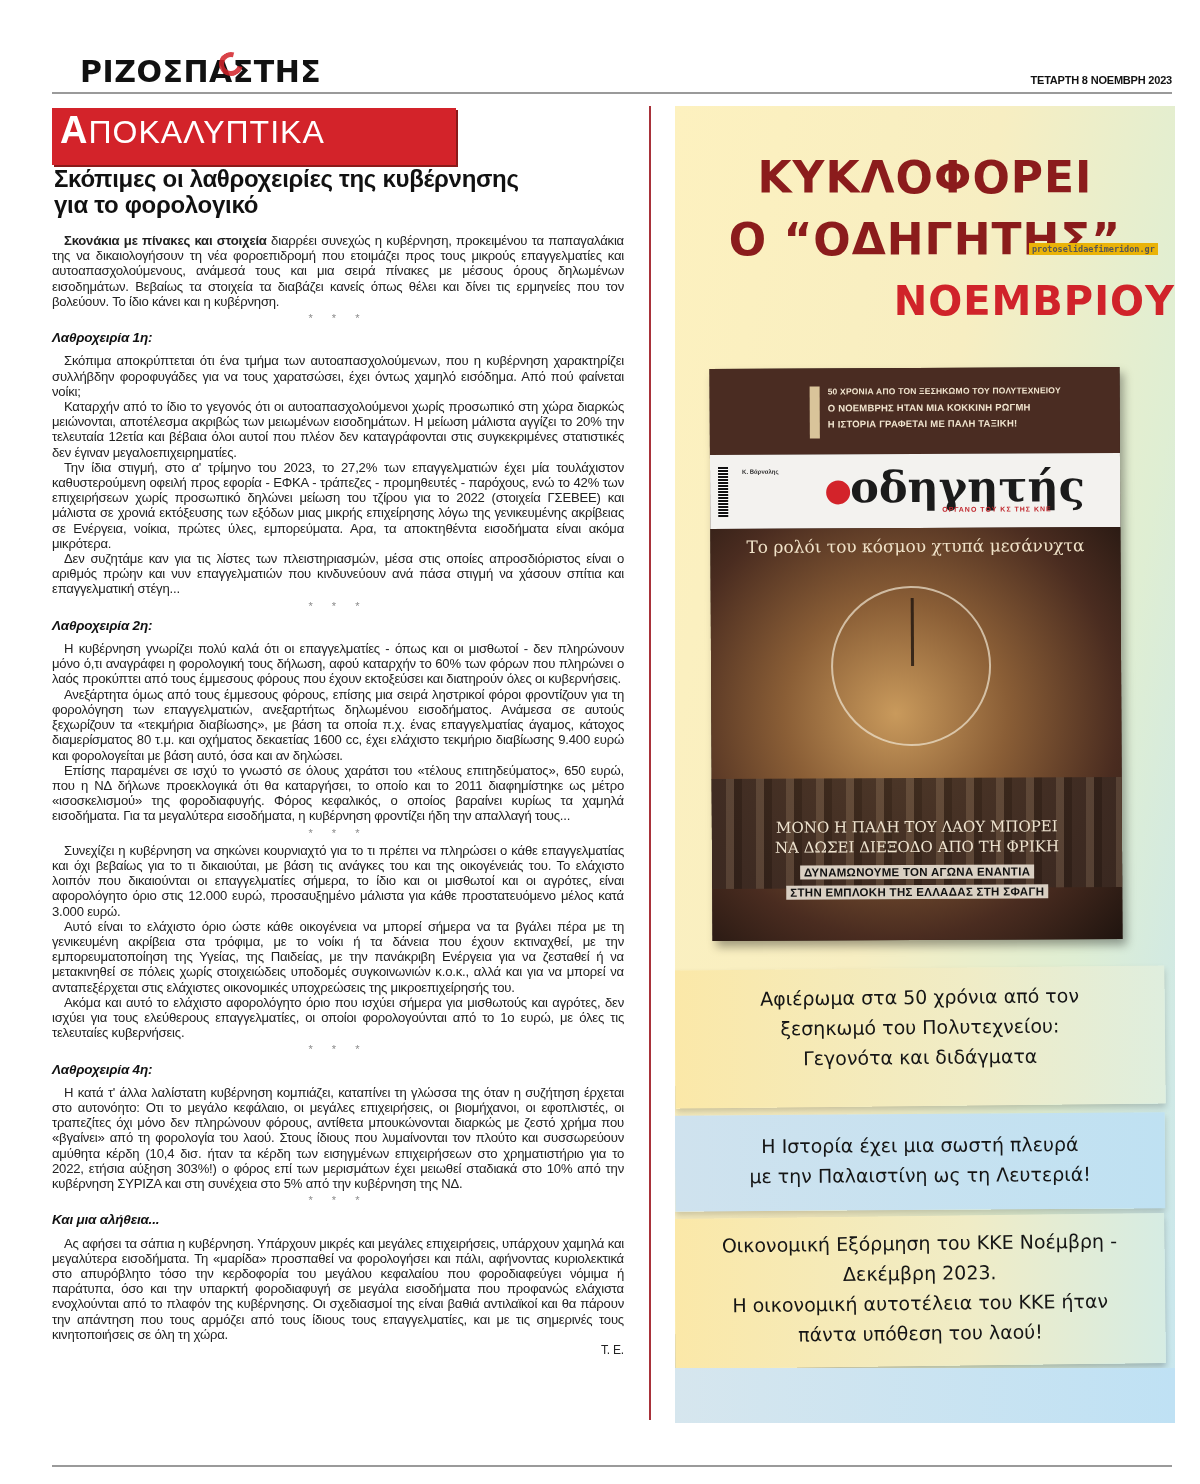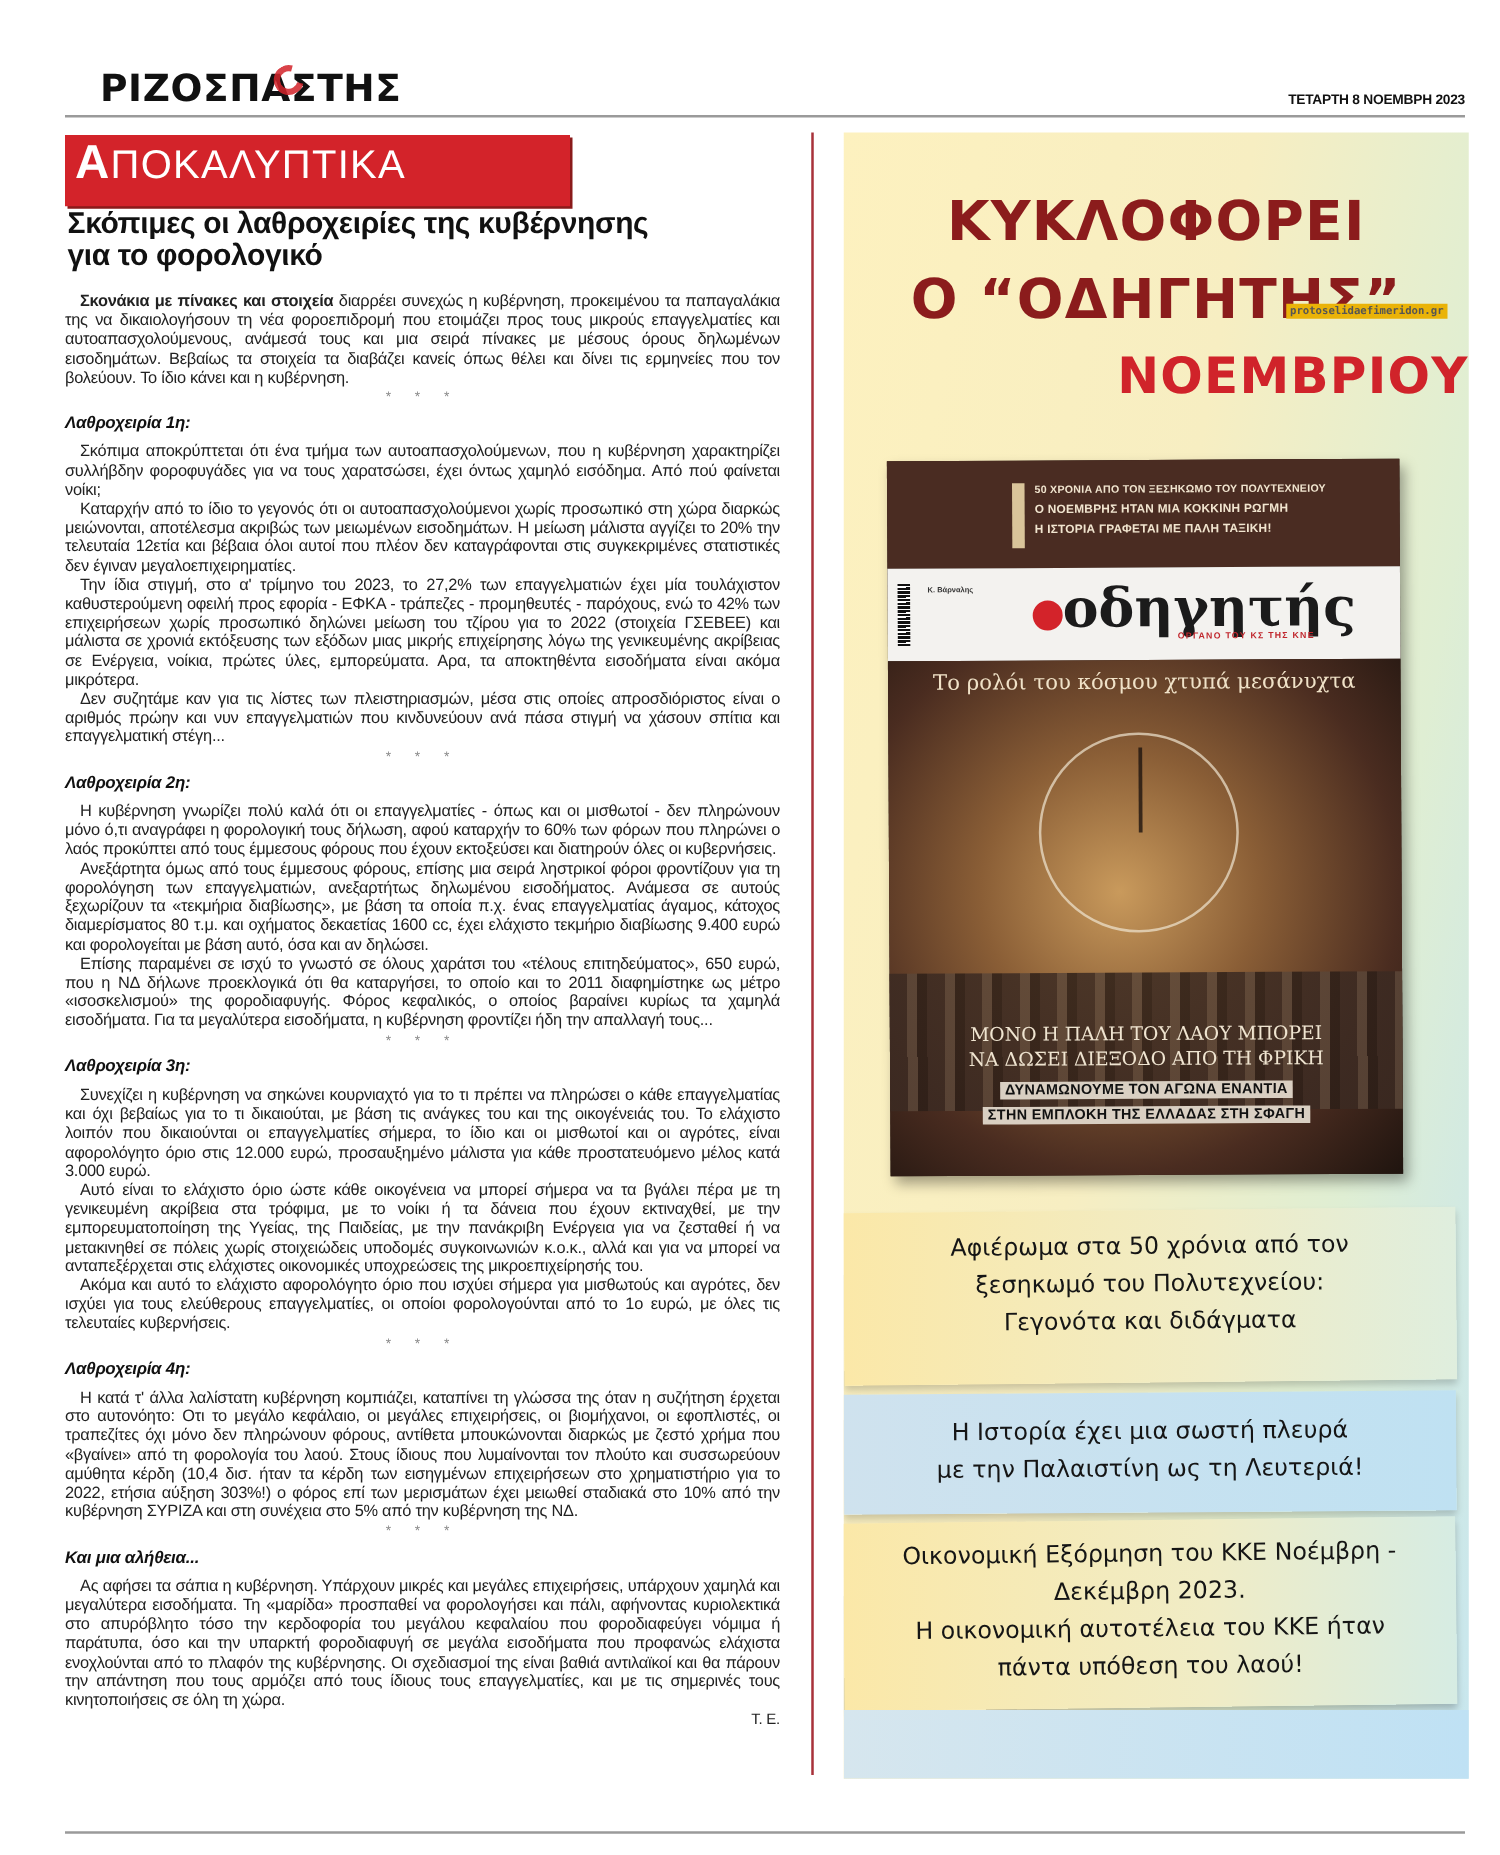--- a/index.html
+++ b/index.html
@@ -89,21 +89,20 @@
       <p>Σκόπιμα αποκρύπτεται ότι ένα τμήμα των αυτοαπασχολούμενων, που η κυβέρνηση χαρακτηρίζει συλλήβδην φοροφυγάδες για να τους χαρατσώσει, έχει όντως χαμηλό εισόδημα. Από πού φαίνεται νοίκι;</p>
       <p>Καταρχήν από το ίδιο το γεγονός ότι οι αυτοαπασχολούμενοι χωρίς προσωπικό στη χώρα διαρκώς μειώνονται, αποτέλεσμα ακριβώς των μειωμένων εισοδημάτων. Η μείωση μάλιστα αγγίζει το 20% την τελευταία 12ετία και βέβαια όλοι αυτοί που πλέον δεν καταγράφονται στις συγκεκριμένες στατιστικές δεν έγιναν μεγαλοεπιχειρηματίες.</p>
       <p>Την ίδια στιγμή, στο α' τρίμηνο του 2023, το 27,2% των επαγγελματιών έχει μία τουλάχιστον καθυστερούμενη οφειλή προς εφορία - ΕΦΚΑ - τράπεζες - προμηθευτές - παρόχους, ενώ το 42% των επιχειρήσεων χωρίς προσωπικό δηλώνει μείωση του τζίρου για το 2022 (στοιχεία ΓΣΕΒΕΕ) και μάλιστα σε χρονιά εκτόξευσης των εξόδων μιας μικρής επιχείρησης λόγω της γενικευμένης ακρίβειας σε Ενέργεια, νοίκια, πρώτες ύλες, εμπορεύματα. Αρα, τα αποκτηθέντα εισοδήματα είναι ακόμα μικρότερα.</p>
       <p>Δεν συζητάμε καν για τις λίστες των πλειστηριασμών, μέσα στις οποίες απροσδιόριστος είναι ο αριθμός πρώην και νυν επαγγελματιών που κινδυνεύουν ανά πάσα στιγμή να χάσουν σπίτια και επαγγελματική στέγη...</p>
       <p class="stars">* * *</p>
       <p class="sub">Λαθροχειρία 2η:</p>
       <p>Η κυβέρνηση γνωρίζει πολύ καλά ότι οι επαγγελματίες - όπως και οι μισθωτοί - δεν πληρώνουν μόνο ό,τι αναγράφει η φορολογική τους δήλωση, αφού καταρχήν το 60% των φόρων που πληρώνει ο λαός προκύπτει από τους έμμεσους φόρους που έχουν εκτοξεύσει και διατηρούν όλες οι κυβερνήσεις.</p>
       <p>Ανεξάρτητα όμως από τους έμμεσους φόρους, επίσης μια σειρά ληστρικοί φόροι φροντίζουν για τη φορολόγηση των επαγγελματιών, ανεξαρτήτως δηλωμένου εισοδήματος. Ανάμεσα σε αυτούς ξεχωρίζουν τα «τεκμήρια διαβίωσης», με βάση τα οποία π.χ. ένας επαγγελματίας άγαμος, κάτοχος διαμερίσματος 80 τ.μ. και οχήματος δεκαετίας 1600 cc, έχει ελάχιστο τεκμήριο διαβίωσης 9.400 ευρώ και φορολογείται με βάση αυτό, όσα και αν δηλώσει.</p>
       <p>Επίσης παραμένει σε ισχύ το γνωστό σε όλους χαράτσι του «τέλους επιτηδεύματος», 650 ευρώ, που η ΝΔ δήλωνε προεκλογικά ότι θα καταργήσει, το οποίο και το 2011 διαφημίστηκε ως μέτρο «ισοσκελισμού» της φοροδιαφυγής. Φόρος κεφαλικός, ο οποίος βαραίνει κυρίως τα χαμηλά εισοδήματα. Για τα μεγαλύτερα εισοδήματα, η κυβέρνηση φροντίζει ήδη την απαλλαγή τους...</p>
       <p class="stars">* * *</p>
-      <p class="sub">Λαθροχειρία 3η:</p>
       <p>Συνεχίζει η κυβέρνηση να σηκώνει κουρνιαχτό για το τι πρέπει να πληρώσει ο κάθε επαγγελματίας και όχι βεβαίως για το τι δικαιούται, με βάση τις ανάγκες του και της οικογένειάς του. Το ελάχιστο λοιπόν που δικαιούνται οι επαγγελματίες σήμερα, το ίδιο και οι μισθωτοί και οι αγρότες, είναι αφορολόγητο όριο στις 12.000 ευρώ, προσαυξημένο μάλιστα για κάθε προστατευόμενο μέλος κατά 3.000 ευρώ.</p>
       <p>Αυτό είναι το ελάχιστο όριο ώστε κάθε οικογένεια να μπορεί σήμερα να τα βγάλει πέρα με τη γενικευμένη ακρίβεια στα τρόφιμα, με το νοίκι ή τα δάνεια που έχουν εκτιναχθεί, με την εμπορευματοποίηση της Υγείας, της Παιδείας, με την πανάκριβη Ενέργεια για να ζεσταθεί ή να μετακινηθεί σε πόλεις χωρίς στοιχειώδεις υποδομές συγκοινωνιών κ.ο.κ., αλλά και για να μπορεί να ανταπεξέρχεται στις ελάχιστες οικονομικές υποχρεώσεις της μικροεπιχείρησής του.</p>
       <p>Ακόμα και αυτό το ελάχιστο αφορολόγητο όριο που ισχύει σήμερα για μισθωτούς και αγρότες, δεν ισχύει για τους ελεύθερους επαγγελματίες, οι οποίοι φορολογούνται από το 1ο ευρώ, με όλες τις τελευταίες κυβερνήσεις.</p>
       <p class="stars">* * *</p>
       <p class="sub">Λαθροχειρία 4η:</p>
       <p>Η κατά τ' άλλα λαλίστατη κυβέρνηση κομπιάζει, καταπίνει τη γλώσσα της όταν η συζήτηση έρχεται στο αυτονόητο: Οτι το μεγάλο κεφάλαιο, οι μεγάλες επιχειρήσεις, οι βιομήχανοι, οι εφοπλιστές, οι τραπεζίτες όχι μόνο δεν πληρώνουν φόρους, αντίθετα μπουκώνονται διαρκώς με ζεστό χρήμα που «βγαίνει» από τη φορολογία του λαού. Στους ίδιους που λυμαίνονται τον πλούτο και συσσωρεύουν αμύθητα κέρδη (10,4 δισ. ήταν τα κέρδη των εισηγμένων επιχειρήσεων στο χρηματιστήριο για το 2022, ετήσια αύξηση 303%!) ο φόρος επί των μερισμάτων έχει μειωθεί σταδιακά στο 10% από την κυβέρνηση ΣΥΡΙΖΑ και στη συνέχεια στο 5% από την κυβέρνηση της ΝΔ.</p>
       <p class="stars">* * *</p>
       <p class="sub">Και μια αλήθεια...</p>
       <p>Ας αφήσει τα σάπια η κυβέρνηση. Υπάρχουν μικρές και μεγάλες επιχειρήσεις, υπάρχουν χαμηλά και μεγαλύτερα εισοδήματα. Τη «μαρίδα» προσπαθεί να φορολογήσει και πάλι, αφήνοντας κυριολεκτικά στο απυρόβλητο τόσο την κερδοφορία του μεγάλου κεφαλαίου που φοροδιαφεύγει νόμιμα ή παράτυπα, όσο και την υπαρκτή φοροδιαφυγή σε μεγάλα εισοδήματα που προφανώς ελάχιστα ενοχλούνται από το πλαφόν της κυβέρνησης. Οι σχεδιασμοί της είναι βαθιά αντιλαϊκοί και θα πάρουν την απάντηση που τους αρμόζει από τους ίδιους τους επαγγελματίες, και με τις σημερινές τους κινητοποιήσεις σε όλη τη χώρα.</p>
     </div>

